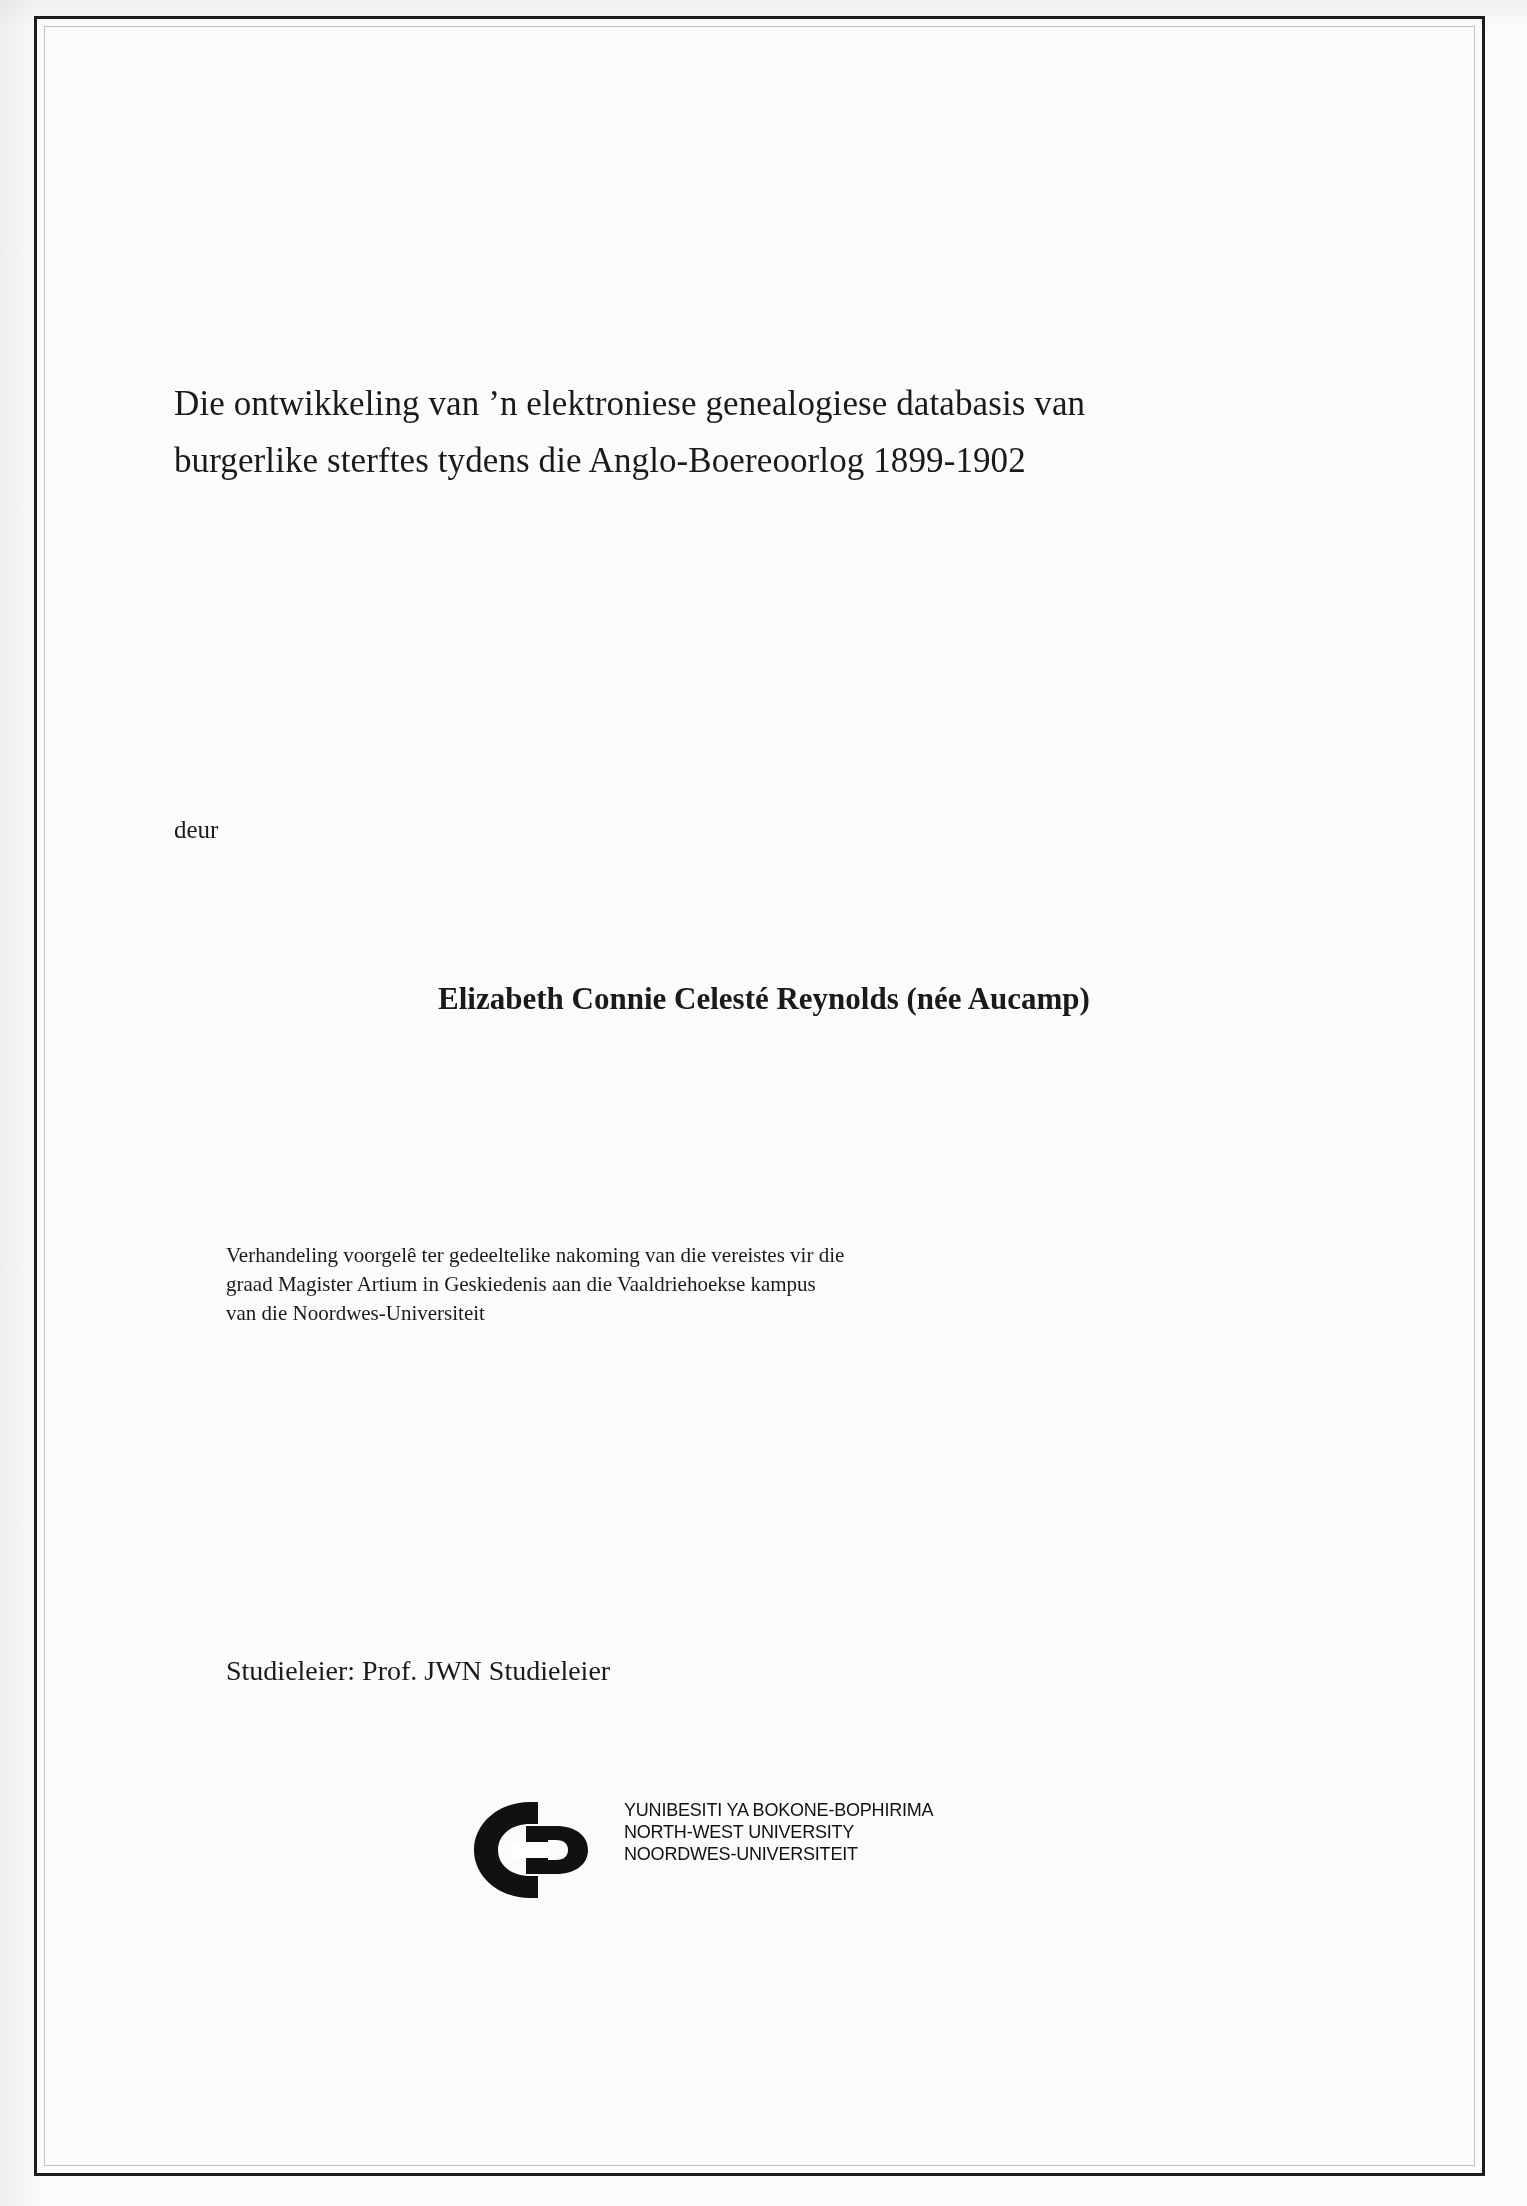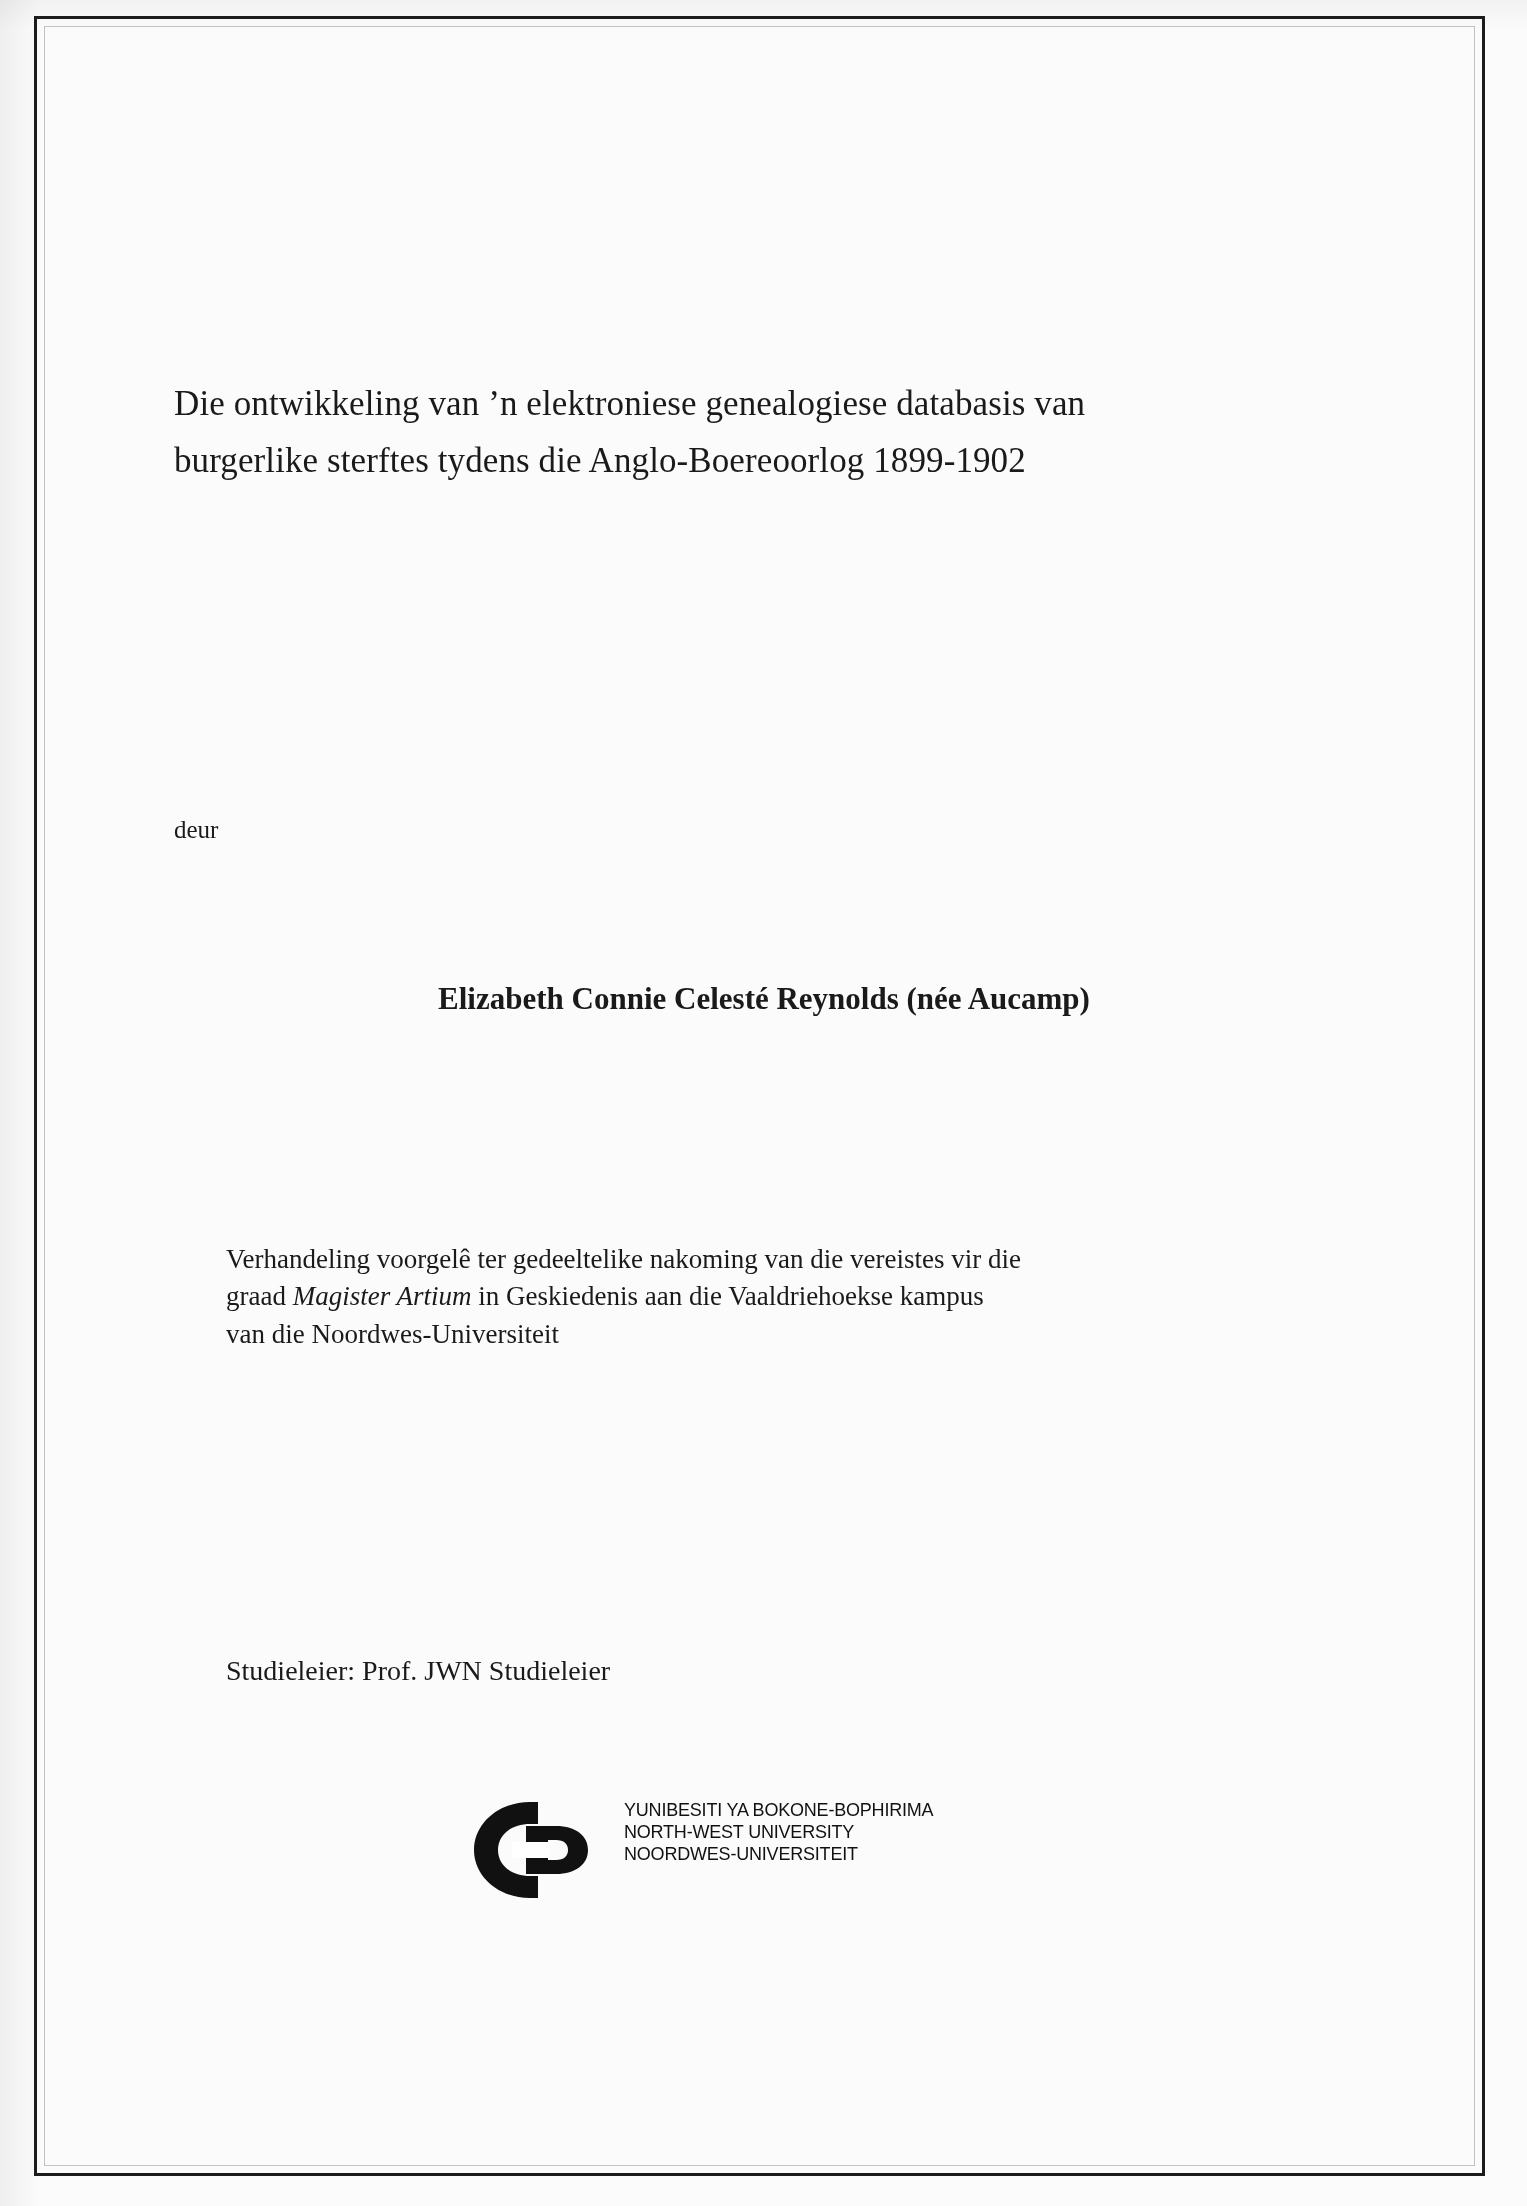--- a/index.html
+++ b/index.html
@@ -85,29 +85,28 @@
     text-align: center;
     font-size: 31px;
     font-weight: bold;
   }
 
   .statement {
     position: absolute;
     left: 182px;
     top: 1215px;
     width: 1155px;
-    font-size: 27px;
+    font-size: 21px;
     line-height: 1.38;
   }
   .statement .just {
     text-align: justify;
     text-justify: inter-word;
   }
   .statement .ital {
-    font-style: italic;
   }
 
   .supervisor {
     position: absolute;
     left: 182px;
     top: 1625px;
     font-size: 28px;
     line-height: 1.42;
   }
 

